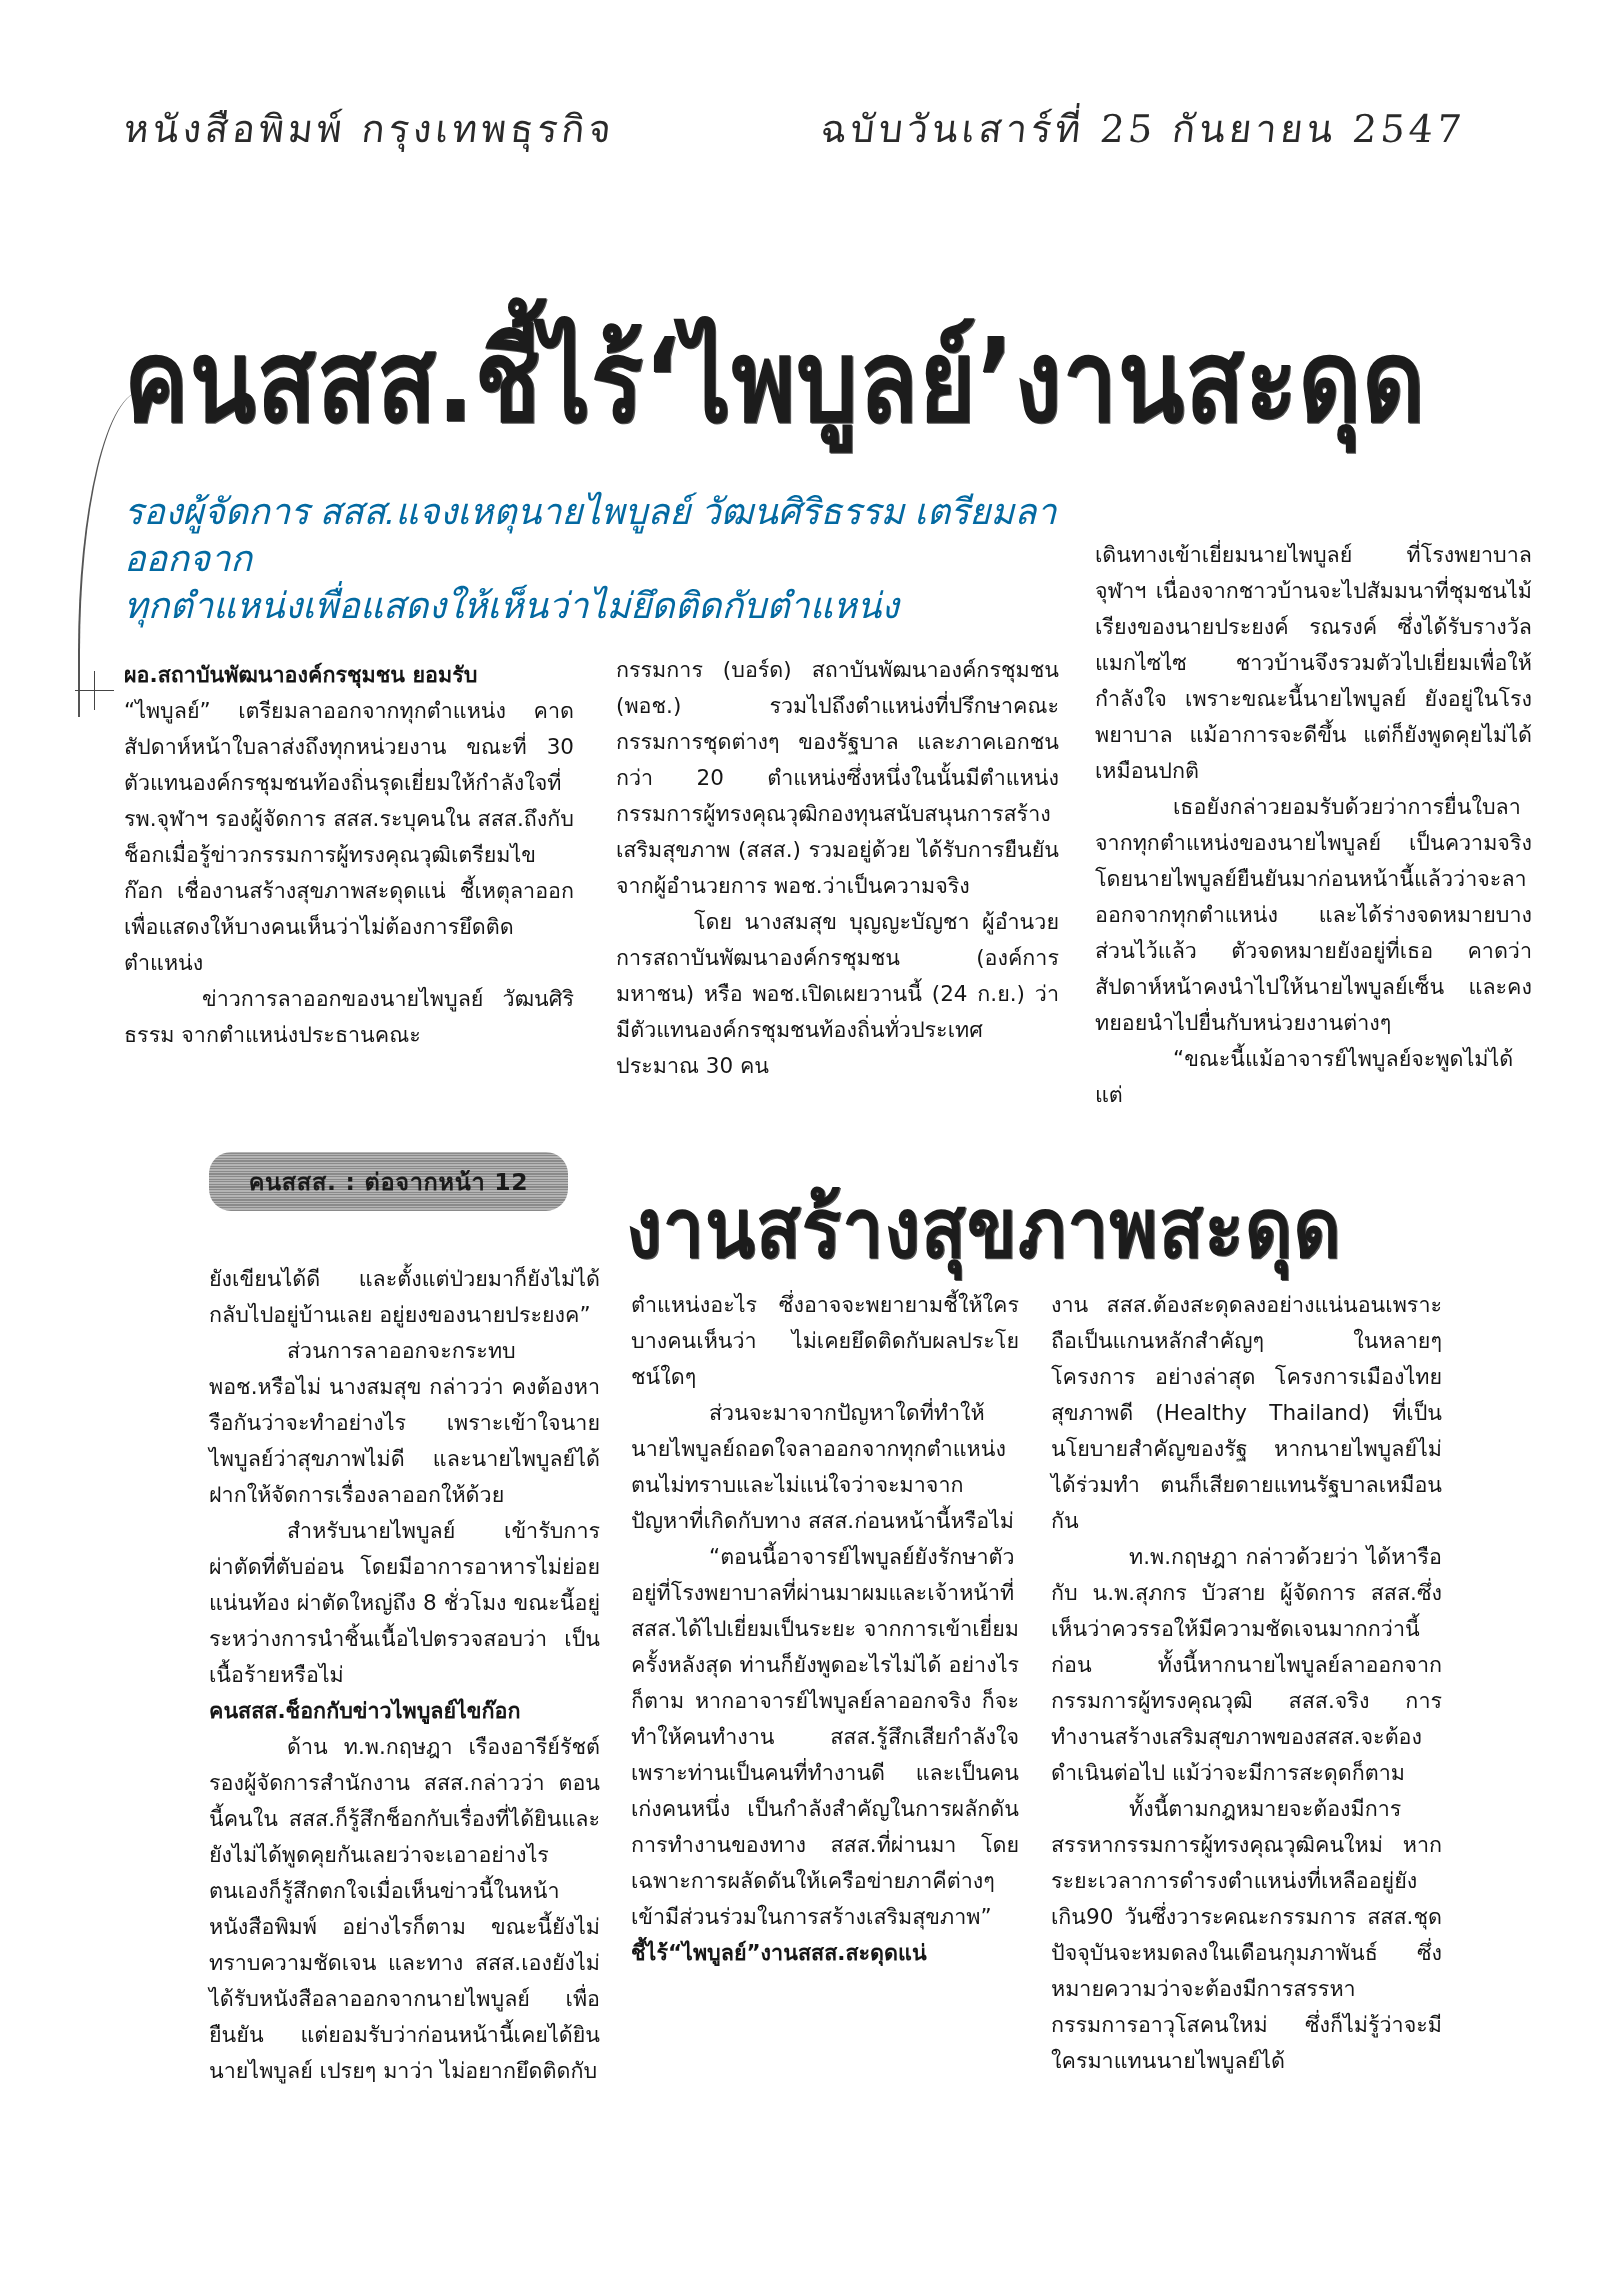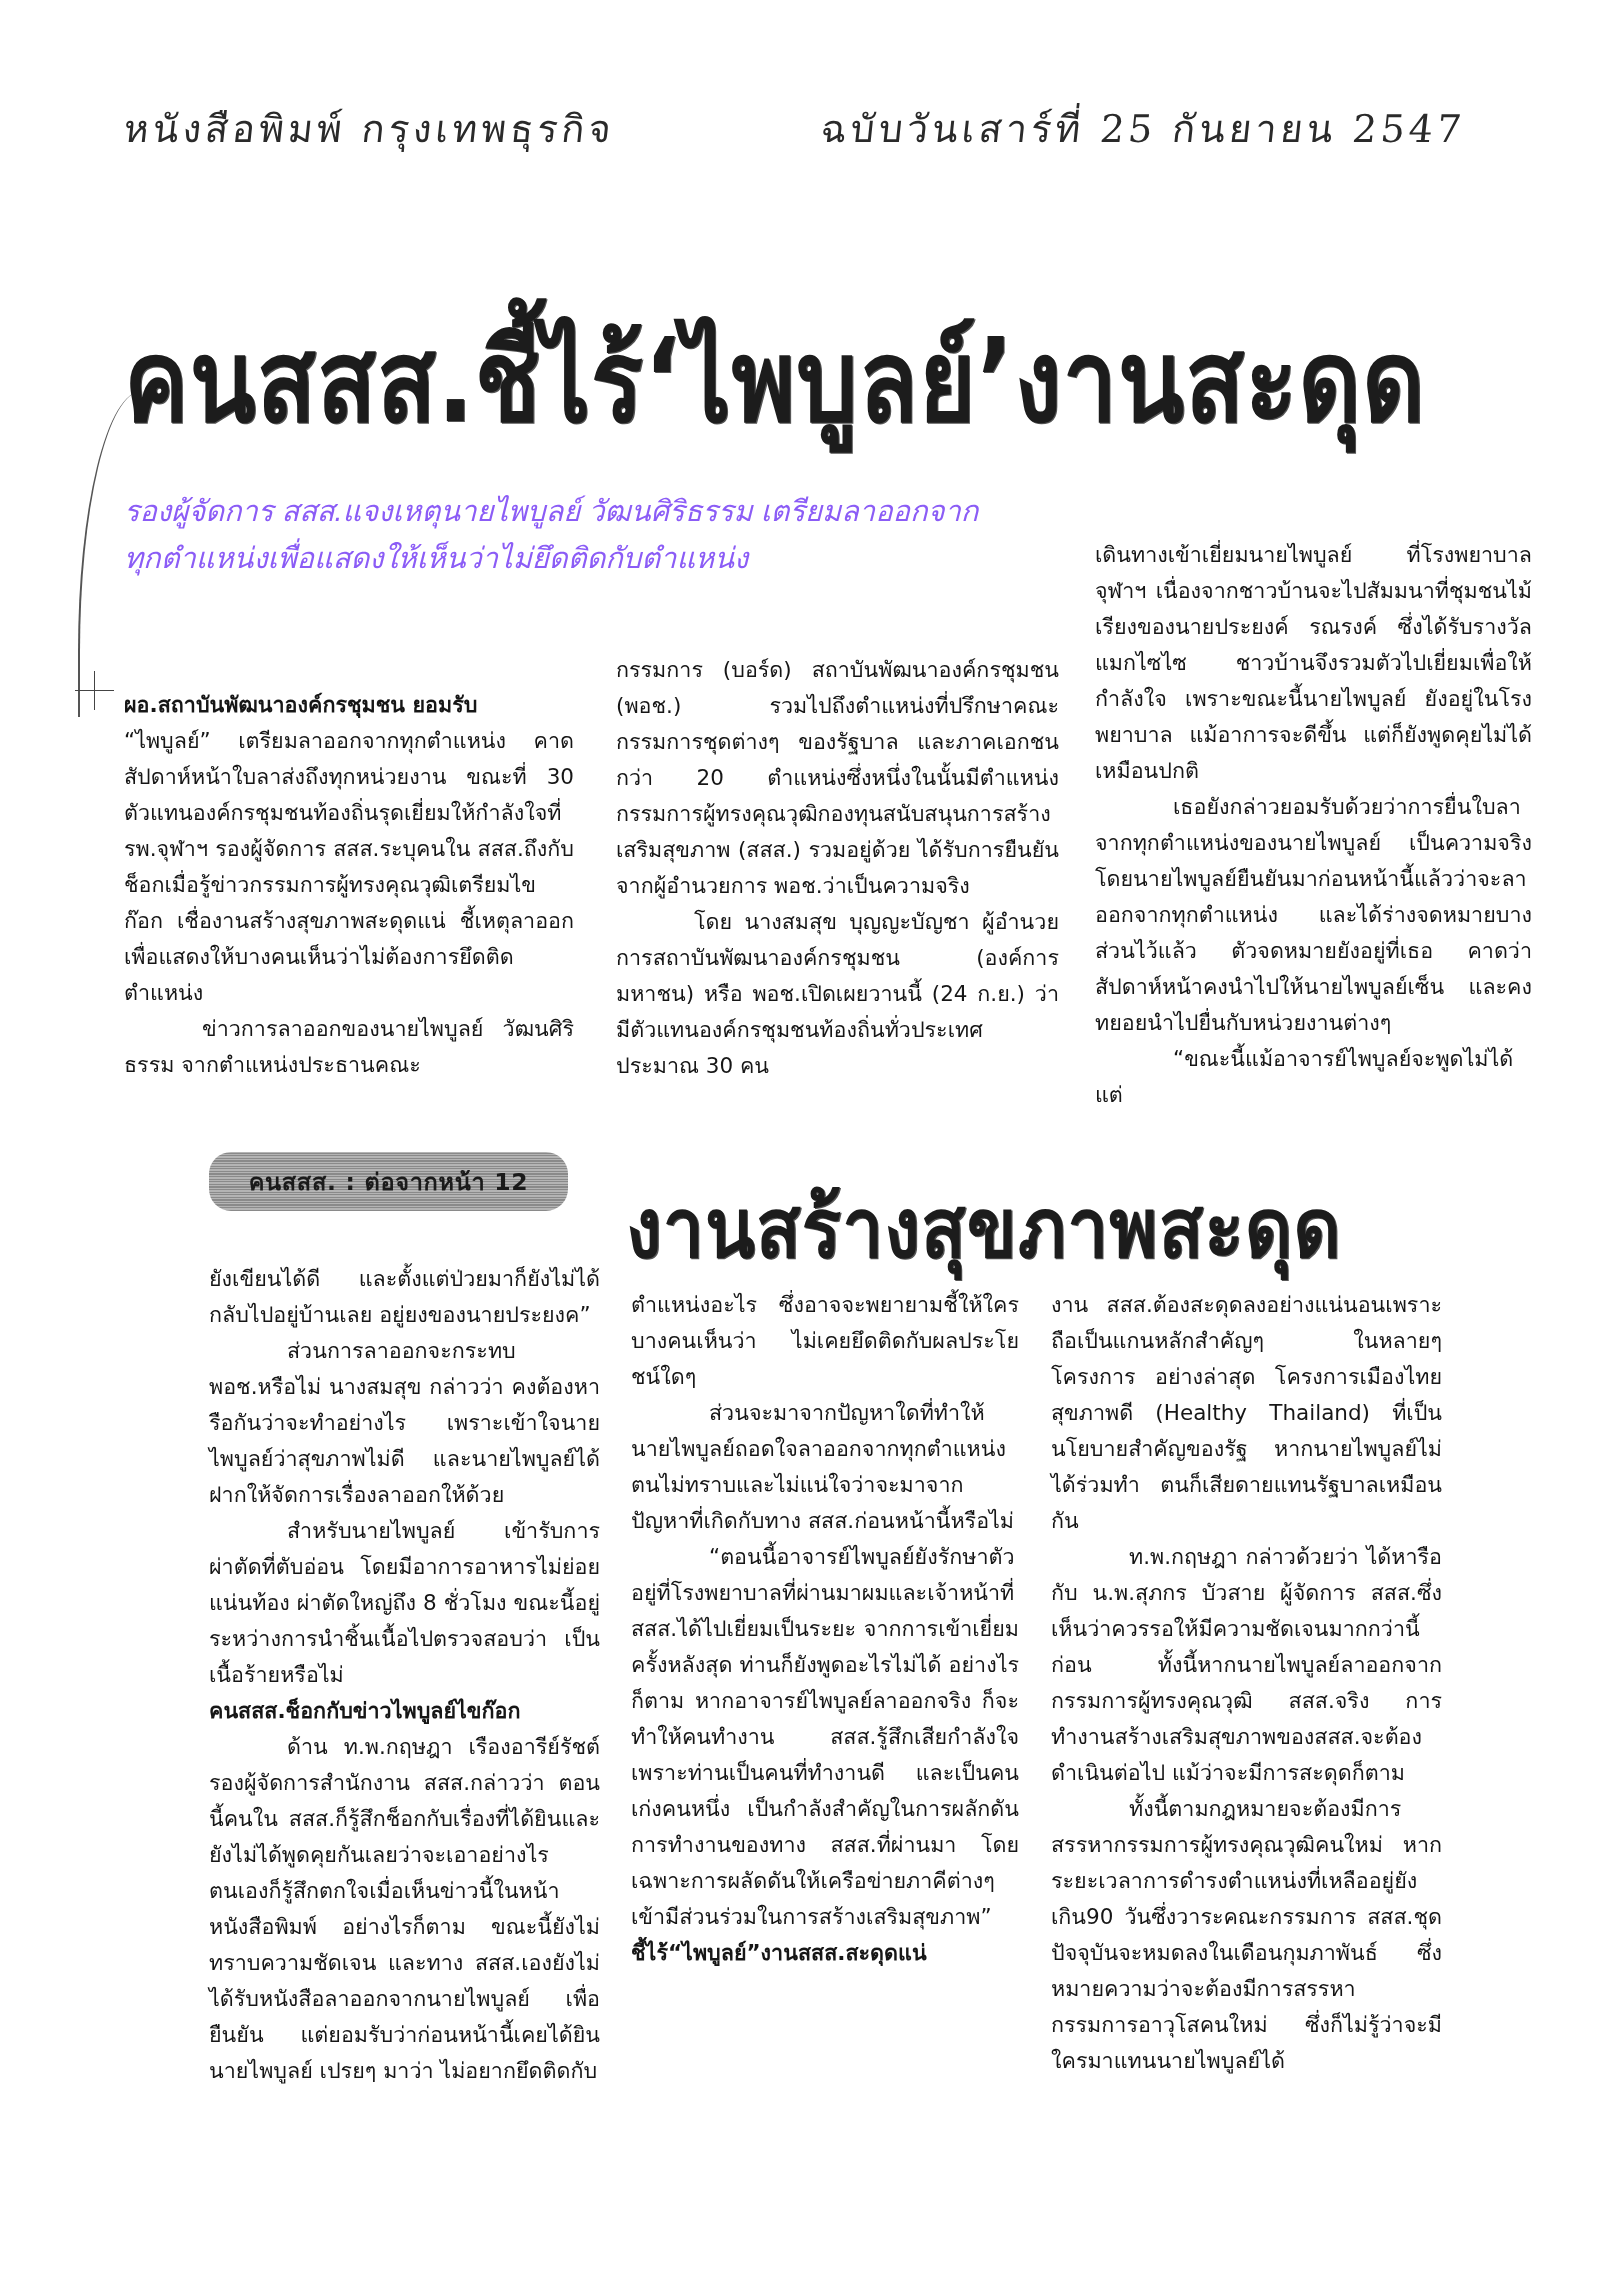--- a/index.html
+++ b/index.html
@@ -12,21 +12,21 @@
     font-family: "DejaVu Serif", serif; font-weight: normal; color: #2a2a2a;
     font-size: 38px; letter-spacing: 3.9px; transform: skewX(-6deg);
   }
   .headline {
     font-family: "DejaVu Sans", sans-serif; font-weight: bold;
     color: #1c1c1c; letter-spacing: 1.3px; white-space: nowrap;
     text-shadow: 1.3px 1.3px 0 #555;
   }
   .deck {
     font-family: "Liberation Sans", sans-serif; font-style: italic;
-    font-size: 29px; line-height: 47px; color: #8b5cf6;
+    font-size: 36px; line-height: 47px; color: #0369a1;
   }
   .col {
     font-family: "DejaVu Sans", sans-serif; font-size: 21.5px;
     line-height: 36px; color: #161616; text-align: justify;
   }
   .col p { margin: 0; }
   .col .ind { text-indent: 78px; }
   .col .sub { font-weight: bold; font-size: 21.5px; }
   .col .lead { font-weight: bold; }
   .cont-right { text-align: right; }
@@ -51,21 +51,21 @@
 <div class="abs curve" style="left:78px; top:391px; width:78px; height:326px;"></div>
 <div class="abs crosshair" style="left:75px; top:671px;"></div>
 
 <div class="abs headline" style="left:124px; top:306px; font-size:115px; line-height:150px; transform:scaleX(0.84); transform-origin:left top;">คนสสส.ชี้ไร้‘ไพบูลย์’งานสะดุด</div>
 
 <div class="abs deck" style="left:124px; top:488px; width:952px;">
   <div>รองผู้จัดการ สสส.แจงเหตุนายไพบูลย์ วัฒนศิริธรรม เตรียมลาออกจาก</div>
   <div>ทุกตำแหน่งเพื่อแสดงให้เห็นว่าไม่ยึดติดกับตำแหน่ง</div>
 </div>
 
-<div class="abs col" style="left:124px; top:687px; width:450px;">
+<div class="abs col" style="left:124px; top:657px; width:450px;">
   <p><span class="lead">ผอ.สถาบันพัฒนาองค์กรชุมชน ยอมรับ</span></p>
   <p>“ไพบูลย์” เตรียมลาออกจากทุกตำแหน่ง คาดสัปดาห์หน้าใบลาส่งถึงทุกหน่วยงาน ขณะที่ 30 ตัวแทนองค์กรชุมชนท้องถิ่นรุดเยี่ยมให้กำลังใจที่ รพ.จุฬาฯ รองผู้จัดการ สสส.ระบุคนใน สสส.ถึงกับช็อกเมื่อรู้ข่าวกรรมการผู้ทรงคุณวุฒิเตรียมไขก๊อก เชื่องานสร้างสุขภาพสะดุดแน่ ชี้เหตุลาออกเพื่อแสดงให้บางคนเห็นว่าไม่ต้องการยึดติดตำแหน่ง</p>
   <p class="ind">ข่าวการลาออกของนายไพบูลย์ วัฒนศิริธรรม จากตำแหน่งประธานคณะ</p>
 </div>
 
 <div class="abs col" style="left:616px; top:652px; width:443px;">
   <p>กรรมการ (บอร์ด) สถาบันพัฒนาองค์กรชุมชน (พอช.) รวมไปถึงตำแหน่งที่ปรึกษาคณะกรรมการชุดต่างๆ ของรัฐบาล และภาคเอกชนกว่า 20 ตำแหน่งซึ่งหนึ่งในนั้นมีตำแหน่งกรรมการผู้ทรงคุณวุฒิกองทุนสนับสนุนการสร้างเสริมสุขภาพ (สสส.) รวมอยู่ด้วย ได้รับการยืนยันจากผู้อำนวยการ พอช.ว่าเป็นความจริง</p>
   <p class="ind">โดย นางสมสุข บุญญะบัญชา ผู้อำนวยการสถาบันพัฒนาองค์กรชุมชน (องค์การมหาชน) หรือ พอช.เปิดเผยวานนี้ (24 ก.ย.) ว่า มีตัวแทนองค์กรชุมชนท้องถิ่นทั่วประเทศ ประมาณ 30 คน</p>
 </div>
 

